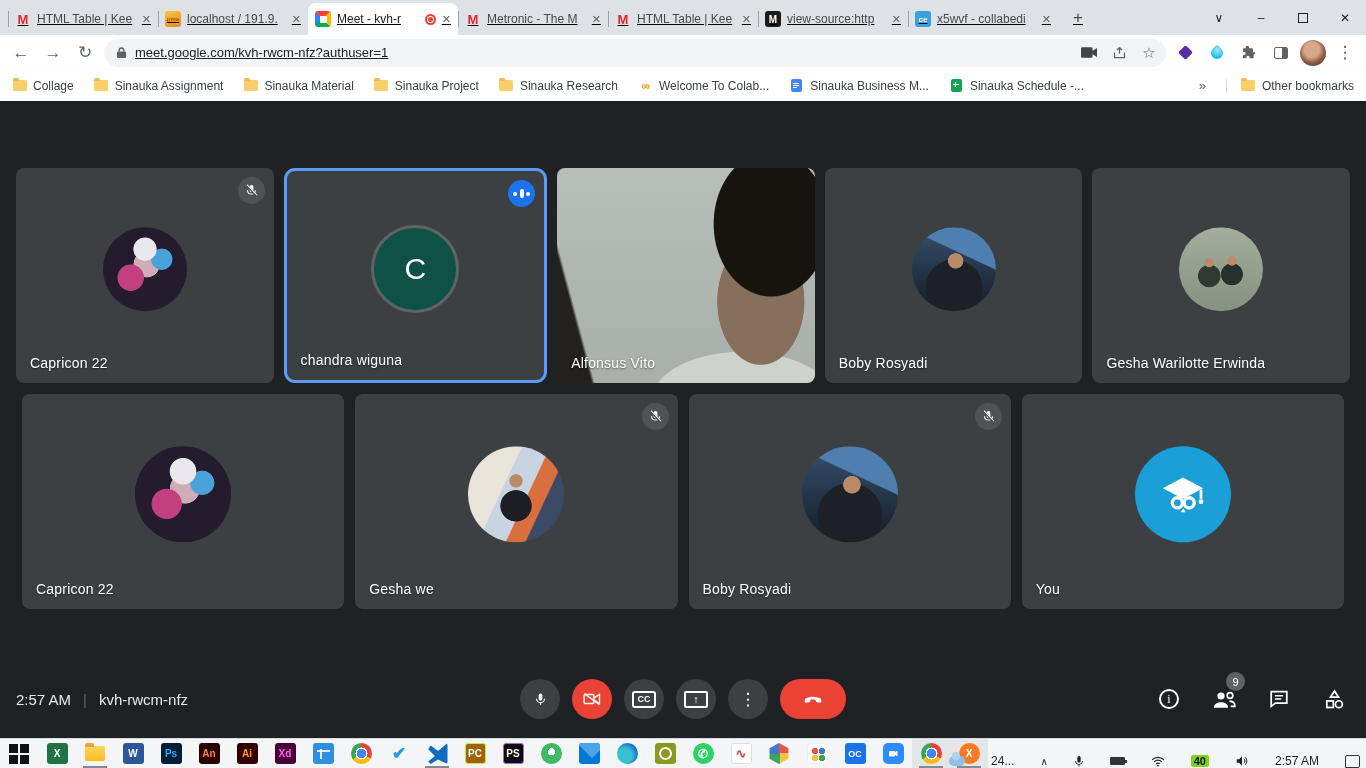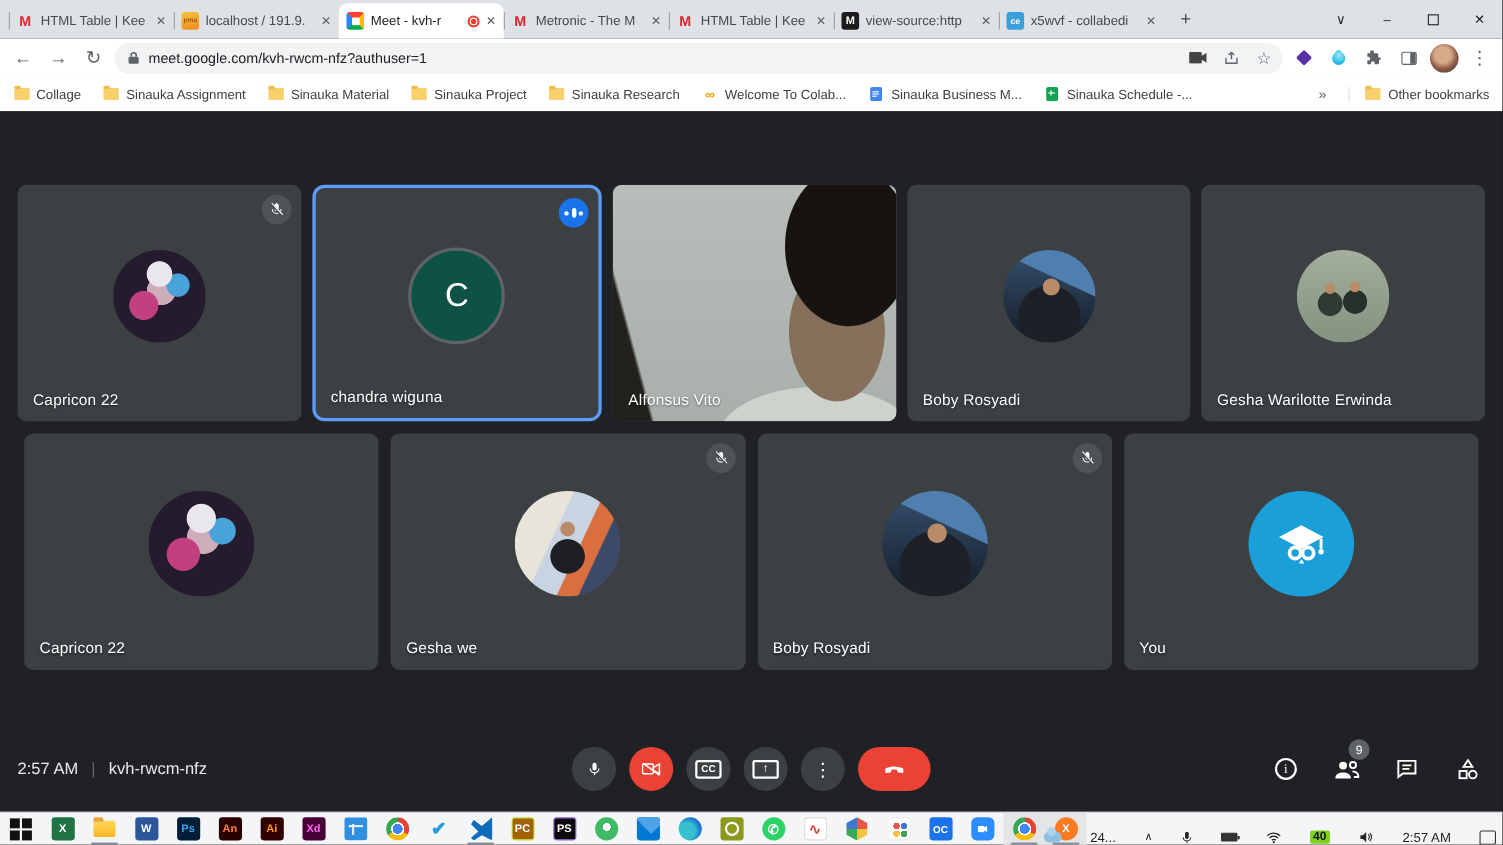--- a/index.html
+++ b/index.html
@@ -1,19 +1,19 @@
 <!DOCTYPE html>
 <html><head>
 <meta charset="utf-8">
 <style>
   * { margin:0; padding:0; box-sizing:border-box; }
   html,body { width:1366px; height:768px; overflow:hidden; font-family:"Liberation Sans", sans-serif; background:#202124; }
 
   
-  .tabstrip { height:35px; background:#dee1e6; display:flex; align-items:flex-end; padding-left:8px; position:relative; }
+  .tabstrip { height:35px; background:#dee1e6; display:flex; align-items:flex-end; padding-left:8px; position:relative;text-decoration:underline; }
   .tab { width:150px; height:32px; display:flex; align-items:center; gap:6px; padding:0 7px;
          border-radius:8px 8px 0 0; color:#45494d; font-size:12px; position:relative; cursor:default; flex:none; }
   .tab:not(.active)::before { content:""; position:absolute; left:0; top:8px; bottom:8px; width:1px; background:#9aa0a6; }
   .tab.active { background:#ffffff; color:#202124; }
   .tab.active::before { display:none; }
   .tab-title { flex:1; white-space:nowrap; overflow:hidden; }
   .tab-close { color:#5f6368; font-size:11px; flex:none; }
   .favicon { width:16px; height:16px; flex:none; display:flex; align-items:center; justify-content:center;
              font-weight:bold; font-size:10px; border-radius:3px; }
   .fav-keenthemes { color:#e2242e; font-size:13px; font-weight:900; }
@@ -32,21 +32,21 @@
                 color:#45494d; font-size:17px; border-radius:50%; }
   .win-controls { position:absolute; right:0; top:0; height:35px; display:flex; align-items:center; color:#202124; }
   .win-controls > div { width:42px; height:35px; display:flex; align-items:center; justify-content:center; font-size:12px; }
   .restore-glyph { width:10px; height:10px; border:1px solid #202124; position:relative; }
 
   .toolbar { height:35px; background:#fff; display:flex; align-items:center; padding:0 8px; gap:6px; }
   .navbtn { width:26px; height:26px; display:flex; align-items:center; justify-content:center; color:#5f6368;
             font-size:17px; border-radius:50%; flex:none; }
   .omnibox { flex:1; height:28px; background:#f1f3f4; border-radius:14px; display:flex; align-items:center;
              padding:0 6px 0 12px; gap:8px; font-size:13px; color:#202124; }
-  .omni-url { flex:1; white-space:nowrap; overflow:hidden; }
+  .omni-url { flex:1; white-space:nowrap; overflow:hidden;text-decoration:underline; }
   .omni-ic { width:22px; height:22px; display:flex; align-items:center; justify-content:center; color:#5f6368; flex:none; }
   .ext-diamond { width:13px; height:13px; background:#5a2ea6; transform:rotate(45deg) scale(.8); border-radius:2px; }
   .ext-drop { width:12px; height:12px; background:radial-gradient(circle at 35% 30%,#9be8f7,#1db8e8 70%);
               border-radius:2px 50% 50% 50%; transform:rotate(45deg); }
   .sidebar-glyph { width:14px; height:12px; border:1.6px solid #5f6368; border-radius:2px; position:relative; }
   .sidebar-glyph::after { content:""; position:absolute; right:0; top:0; bottom:0; width:5px; background:#5f6368; }
   .profile-avatar { width:26px; height:26px; border-radius:50%;
       background:radial-gradient(circle at 45% 38%,#d8a988 0 34%,#8a5a44 60%,#402d25); flex:none; }
 
   .bookmarks { height:31px; background:#fff; display:flex; align-items:center; padding:0 12px; gap:20px;

